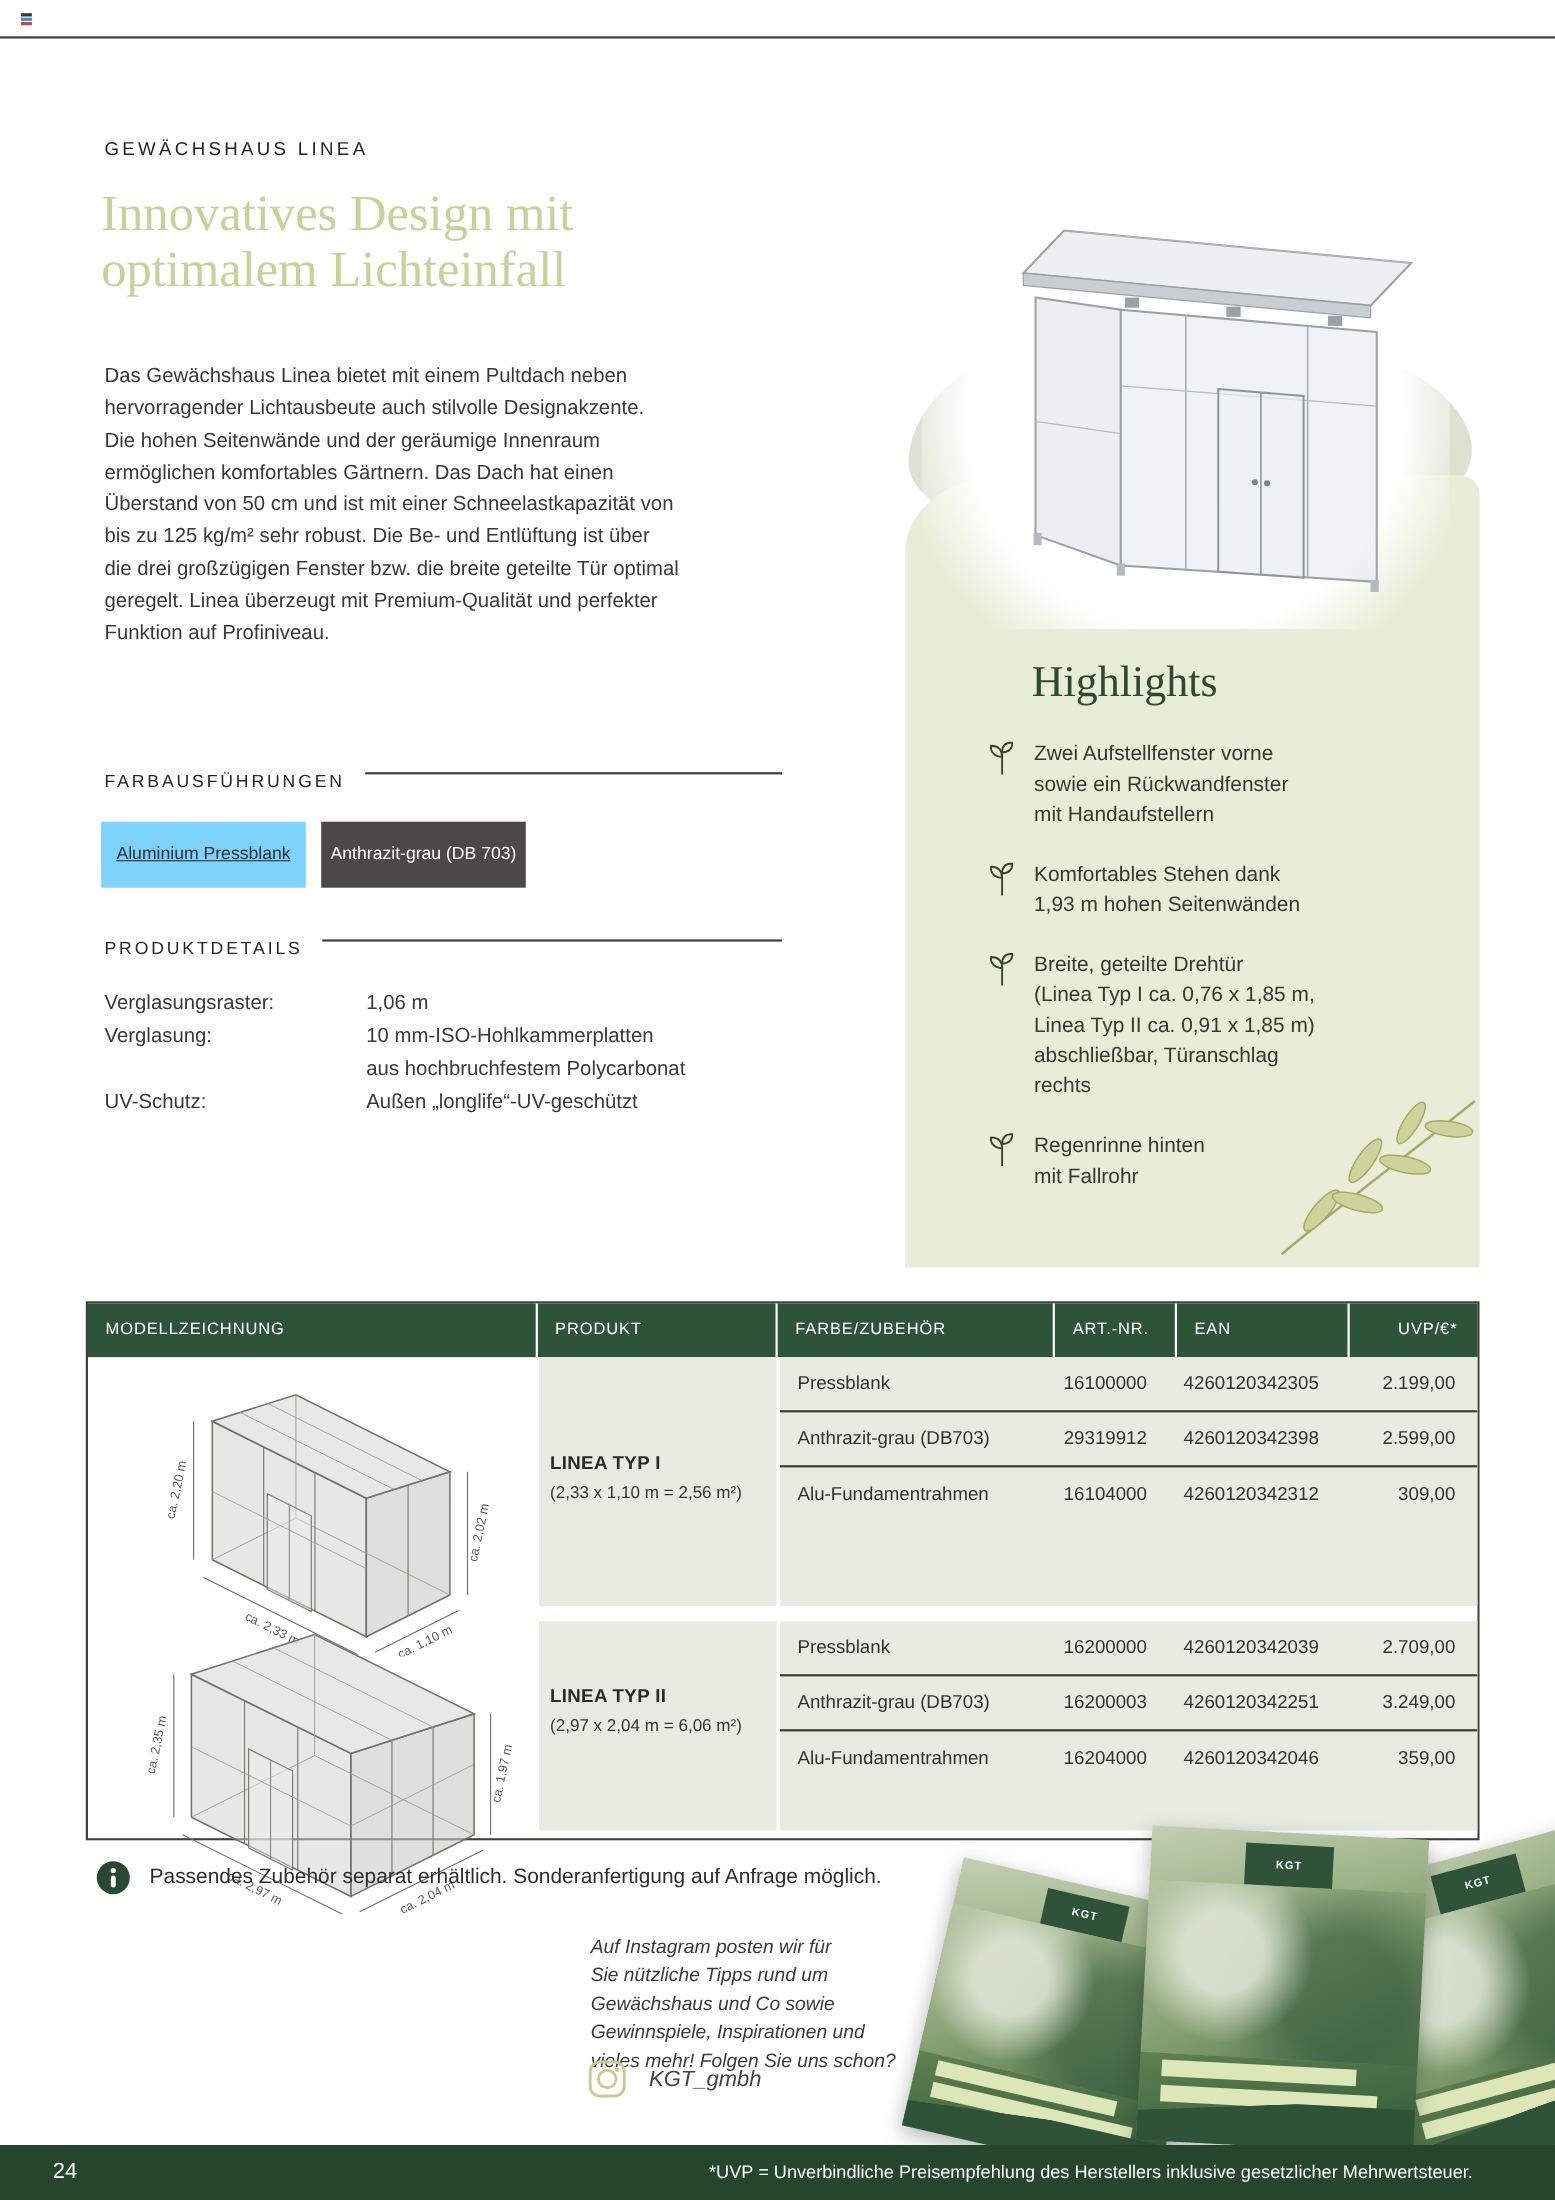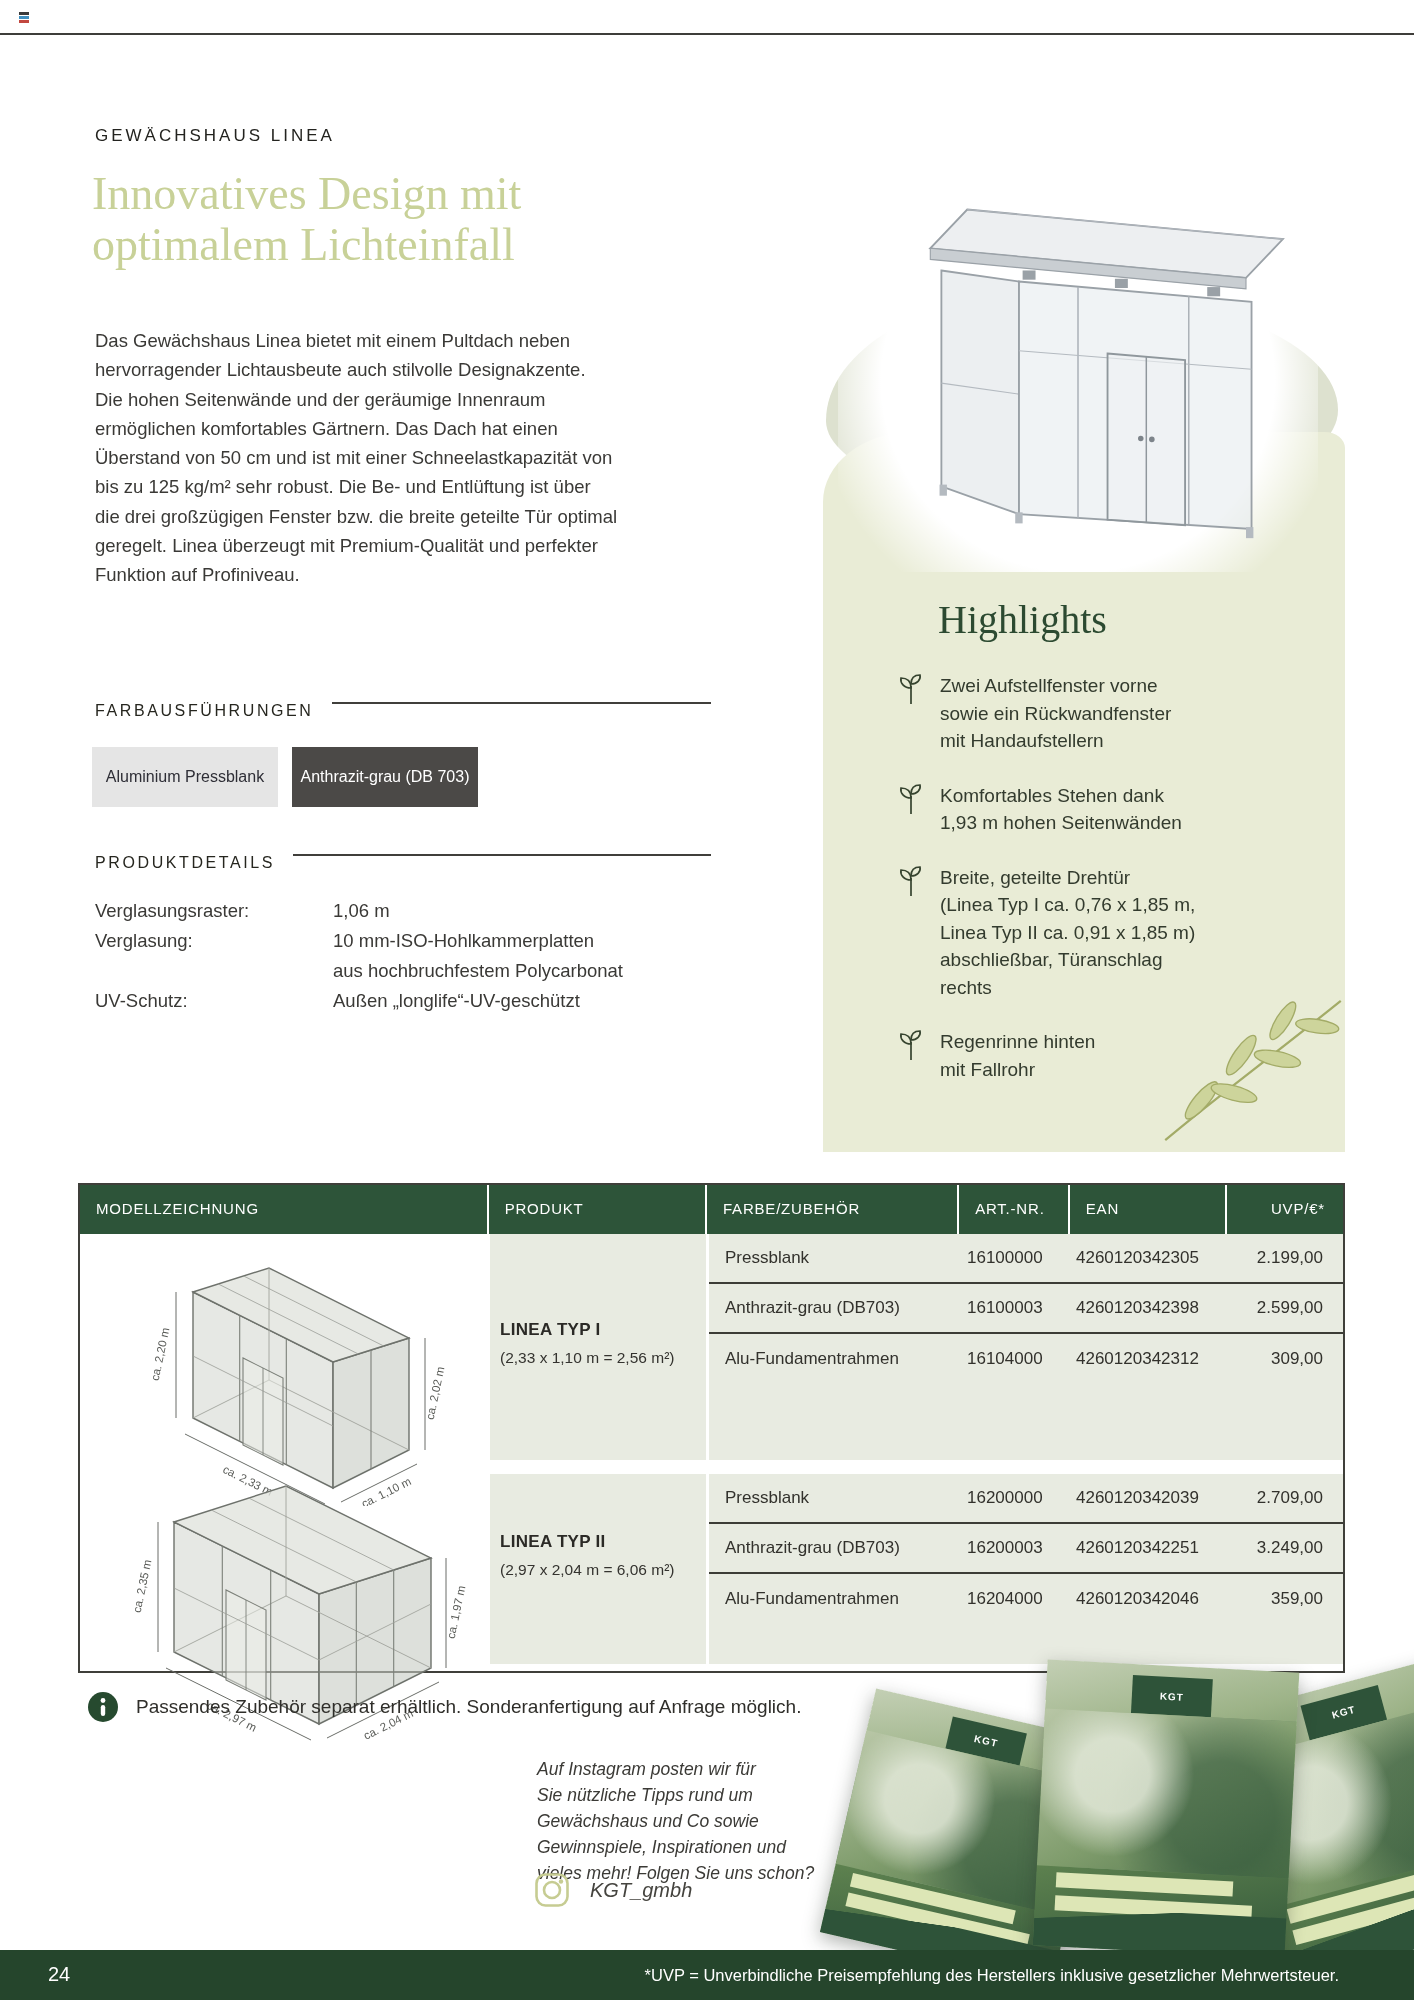--- a/index.html
+++ b/index.html
@@ -27,21 +27,21 @@
 
   .sec-head { display:flex; gap:18px; width:616px; }
   .sec-head .lbl { font-size:16px; letter-spacing:2.6px; color:#26261f; white-space:nowrap; }
   .sec-head .rule { flex:1; height:2px; background:#403f3b; }
   .colors-head  { left:95px; top:702px; }
   .details-head { left:95px; top:854px; }
 
   .swatches { left:92px; top:747px; display:flex; gap:14px; }
   .swatch { width:186px; height:60px; display:flex; align-items:center; justify-content:center;
             font-size:16px; }
-  .swatch.alu  { background:#e5e5e5; color:#2e2e36; }
+  .swatch.alu  { background:#7dd3fc; color:#2e2e36;text-decoration:underline; }
   .swatch.anth { background:#4b4947; color:#ffffff; }
 
   .details { left:95px; top:896px; display:grid; grid-template-columns:238px 320px;
              row-gap:0; font-size:18.5px; line-height:30px; color:#3a3936; }
   .details .val { white-space:pre-line; }
 
   
   .sage-blob { left:826px; top:290px; width:512px; height:218px; background:#dde1cf;
                border-radius:45% 55% 50% 50% / 60% 55% 45% 40%; }
   .green-panel { left:823px; top:432px; width:522px; height:720px; background:#e9ecd6;
@@ -281,21 +281,21 @@
         </div>
         <div class="rows">
           <div class="trow sep">
             <div class="td-farbe">Pressblank</div>
             <div class="td-art">16100000</div>
             <div class="td-ean">4260120342305</div>
             <div class="td-uvp">2.199,00</div>
           </div>
           <div class="trow sep">
             <div class="td-farbe">Anthrazit-grau (DB703)</div>
-            <div class="td-art">16100003</div>
+            <div class="td-art">29319912</div>
             <div class="td-ean">4260120342398</div>
             <div class="td-uvp">2.599,00</div>
           </div>
           <div class="trow">
             <div class="td-farbe">Alu-Fundamentrahmen</div>
             <div class="td-art">16104000</div>
             <div class="td-ean">4260120342312</div>
             <div class="td-uvp">309,00</div>
           </div>
         </div>

